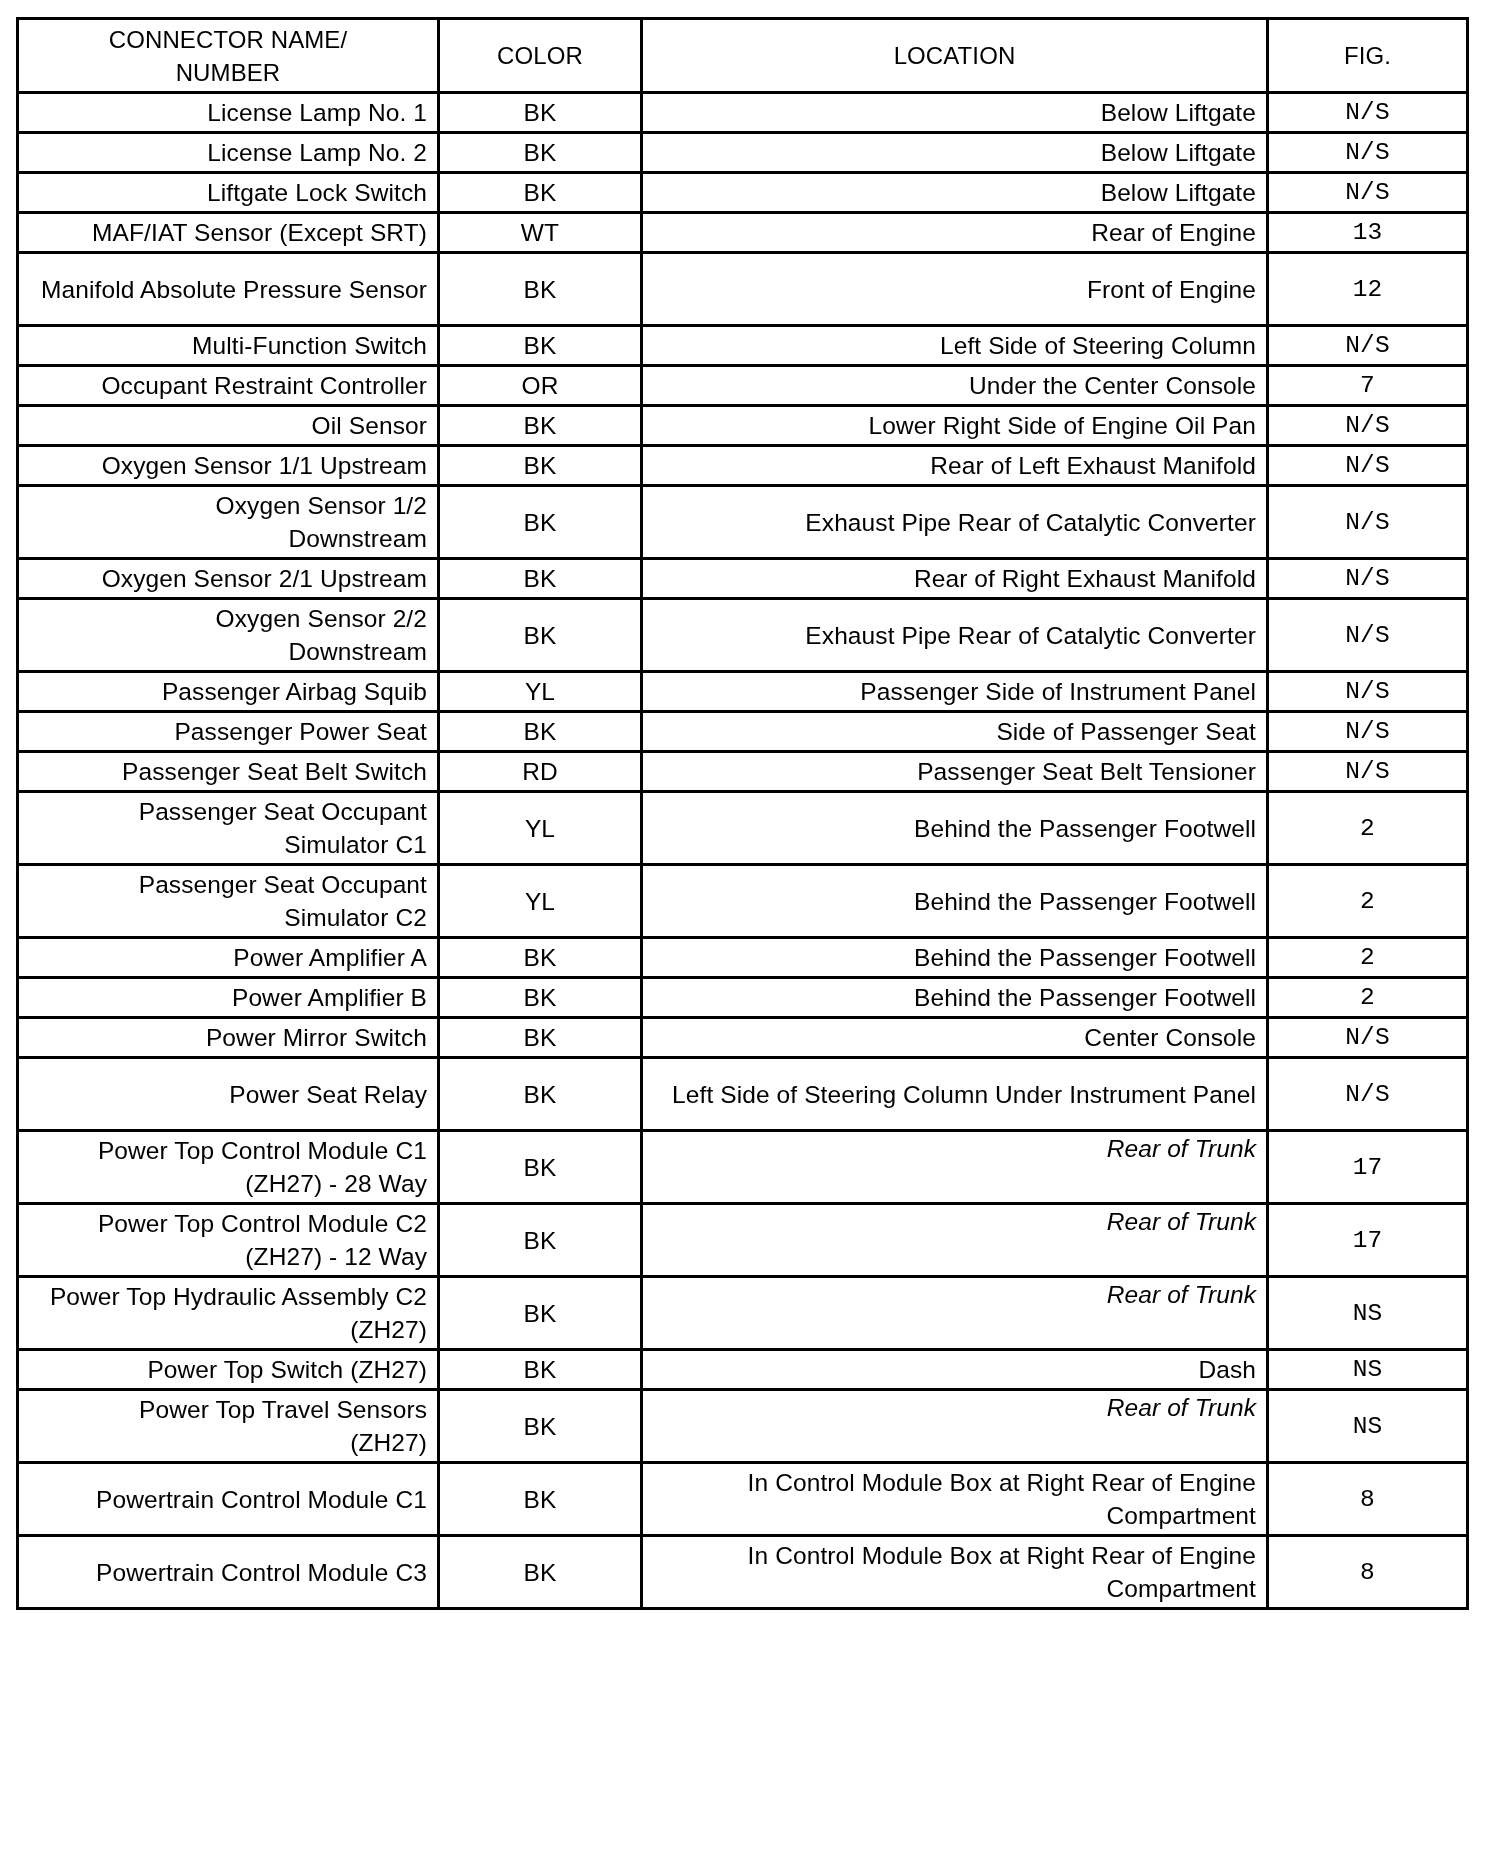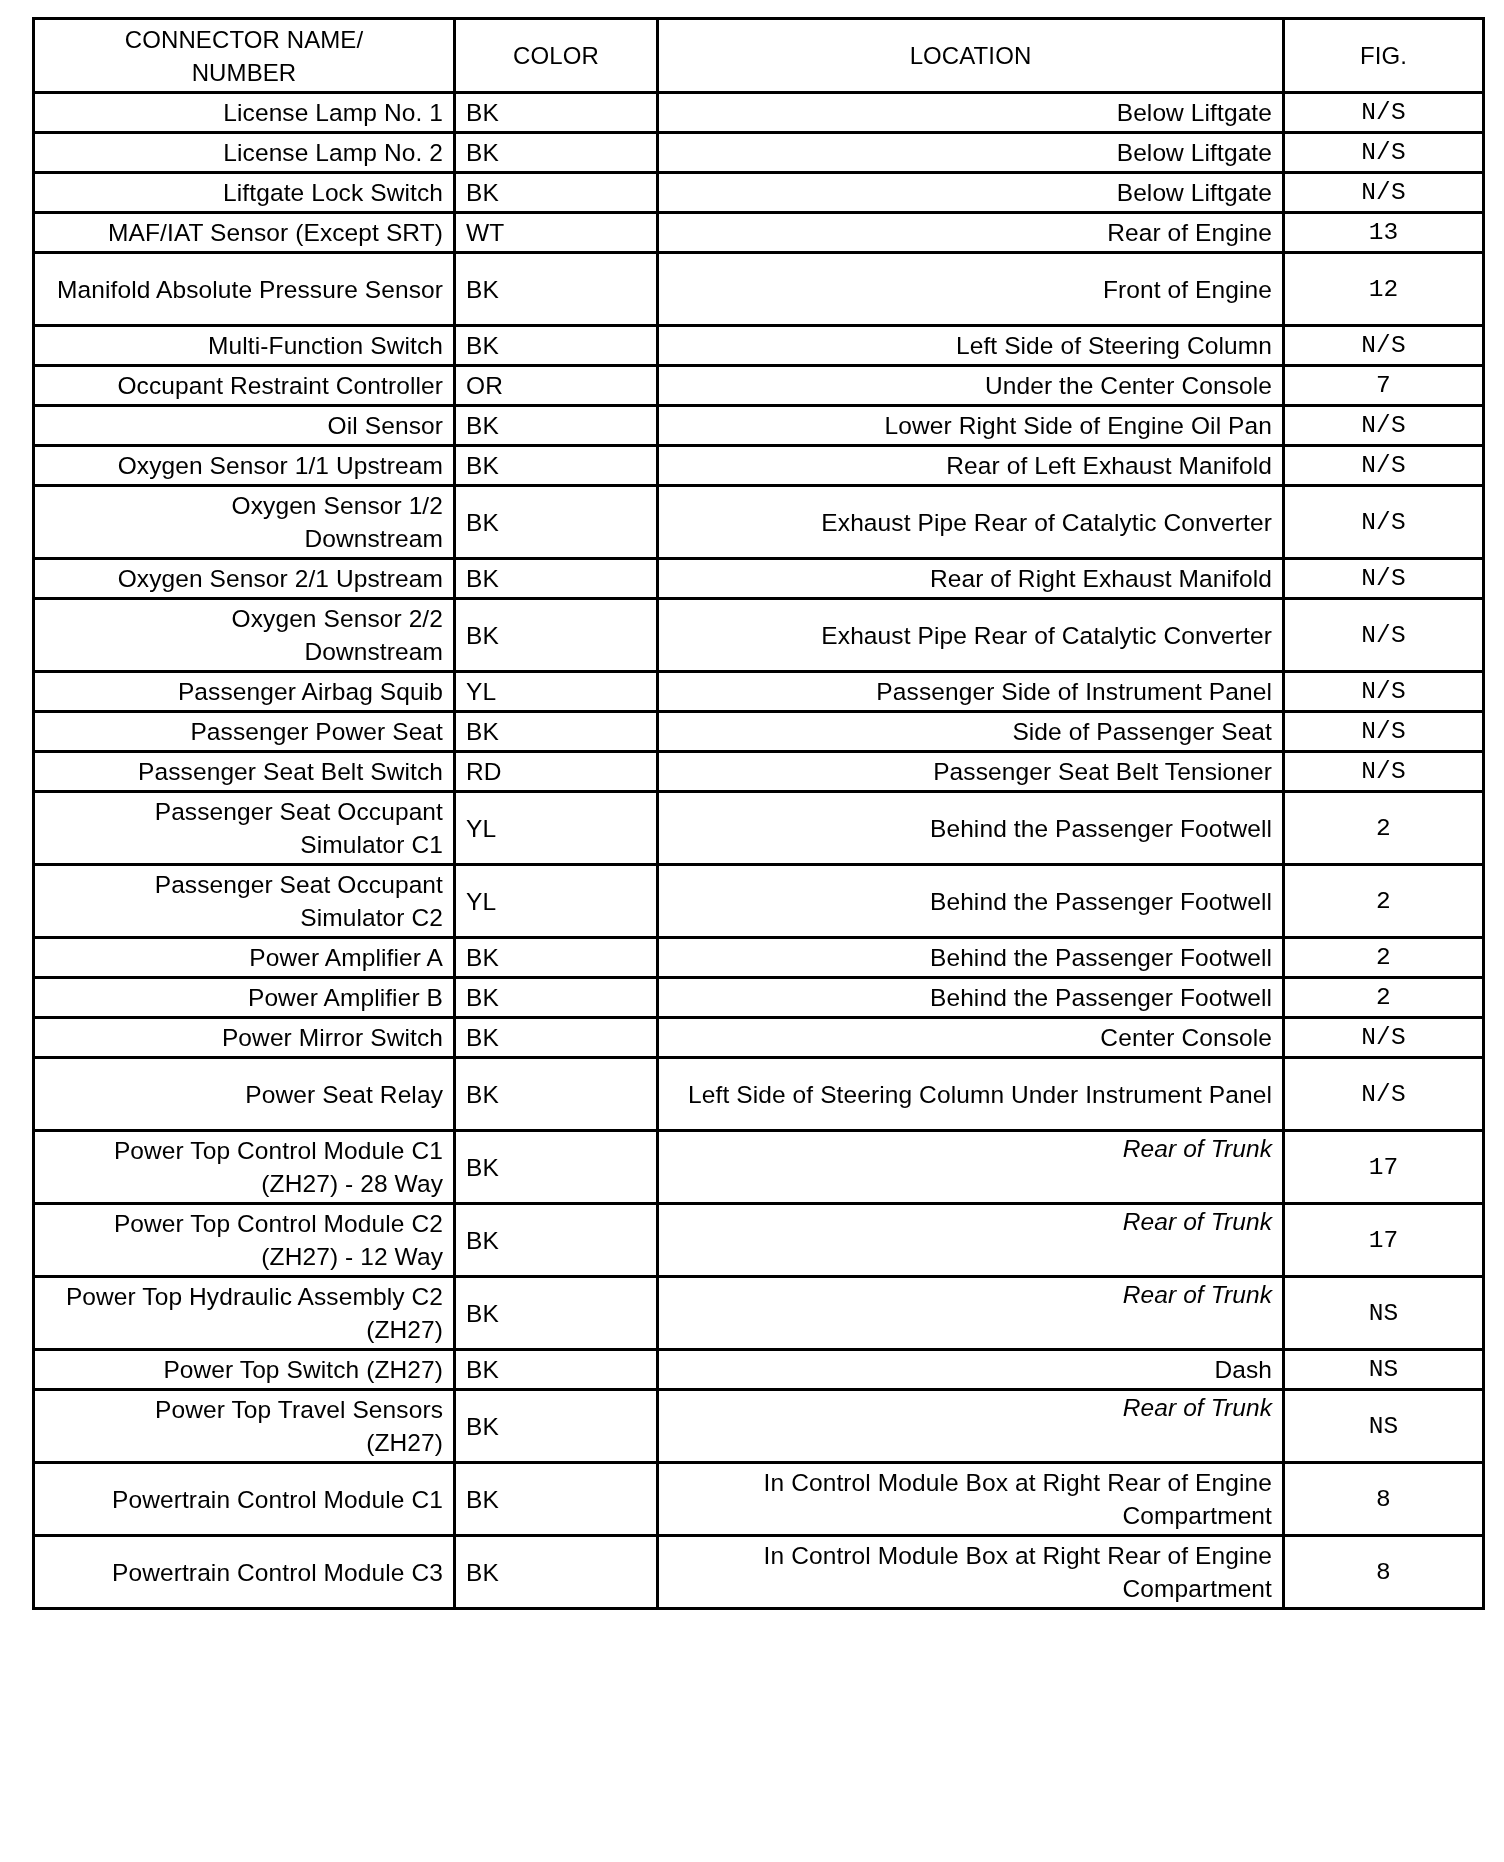--- a/index.html
+++ b/index.html
@@ -1,26 +1,26 @@
 <!DOCTYPE html>
 <html><head>
 <meta charset="utf-8">
 <style>
   html, body { margin: 0; padding: 0; background: #ffffff; }
   body { width: 1504px; height: 1862px; position: relative; overflow: hidden;
          font-family: "Liberation Sans", sans-serif; color: #000; }
-  table.conn { position: absolute; left: 32px; top: 17px; width: 1450px;
+  table.conn { position: absolute; left: 16px; top: 17px; width: 1450px;
                border-collapse: collapse; table-layout: fixed; }
   table.conn td, table.conn th { border: 3px solid #000; padding: 0 10px;
                font-size: 24.5px; line-height: 33px; font-weight: normal;
                vertical-align: middle; letter-spacing: 0.1px; }
   table.conn th { text-align: center; height: 71px; font-size: 24px; }
   col.c1 { width: 421px; } col.c2 { width: 203px; } col.c3 { width: 626px; } col.c4 { width: 200px; }
   td.name { text-align: right; }
-  td.color { }
+  td.color { text-align: center; }
   td.loc { text-align: right; padding-left: 16px; }
   td.loc.top { vertical-align: top; font-style: italic; }
   td.fig { text-align: center; font-family: Liberation Mono, monospace; }
   tr.r1 td { height: 37px; }
   tr.r2 td { height: 70px; }
 </style>
 </head>
 <body>
 
 <table class="conn">

